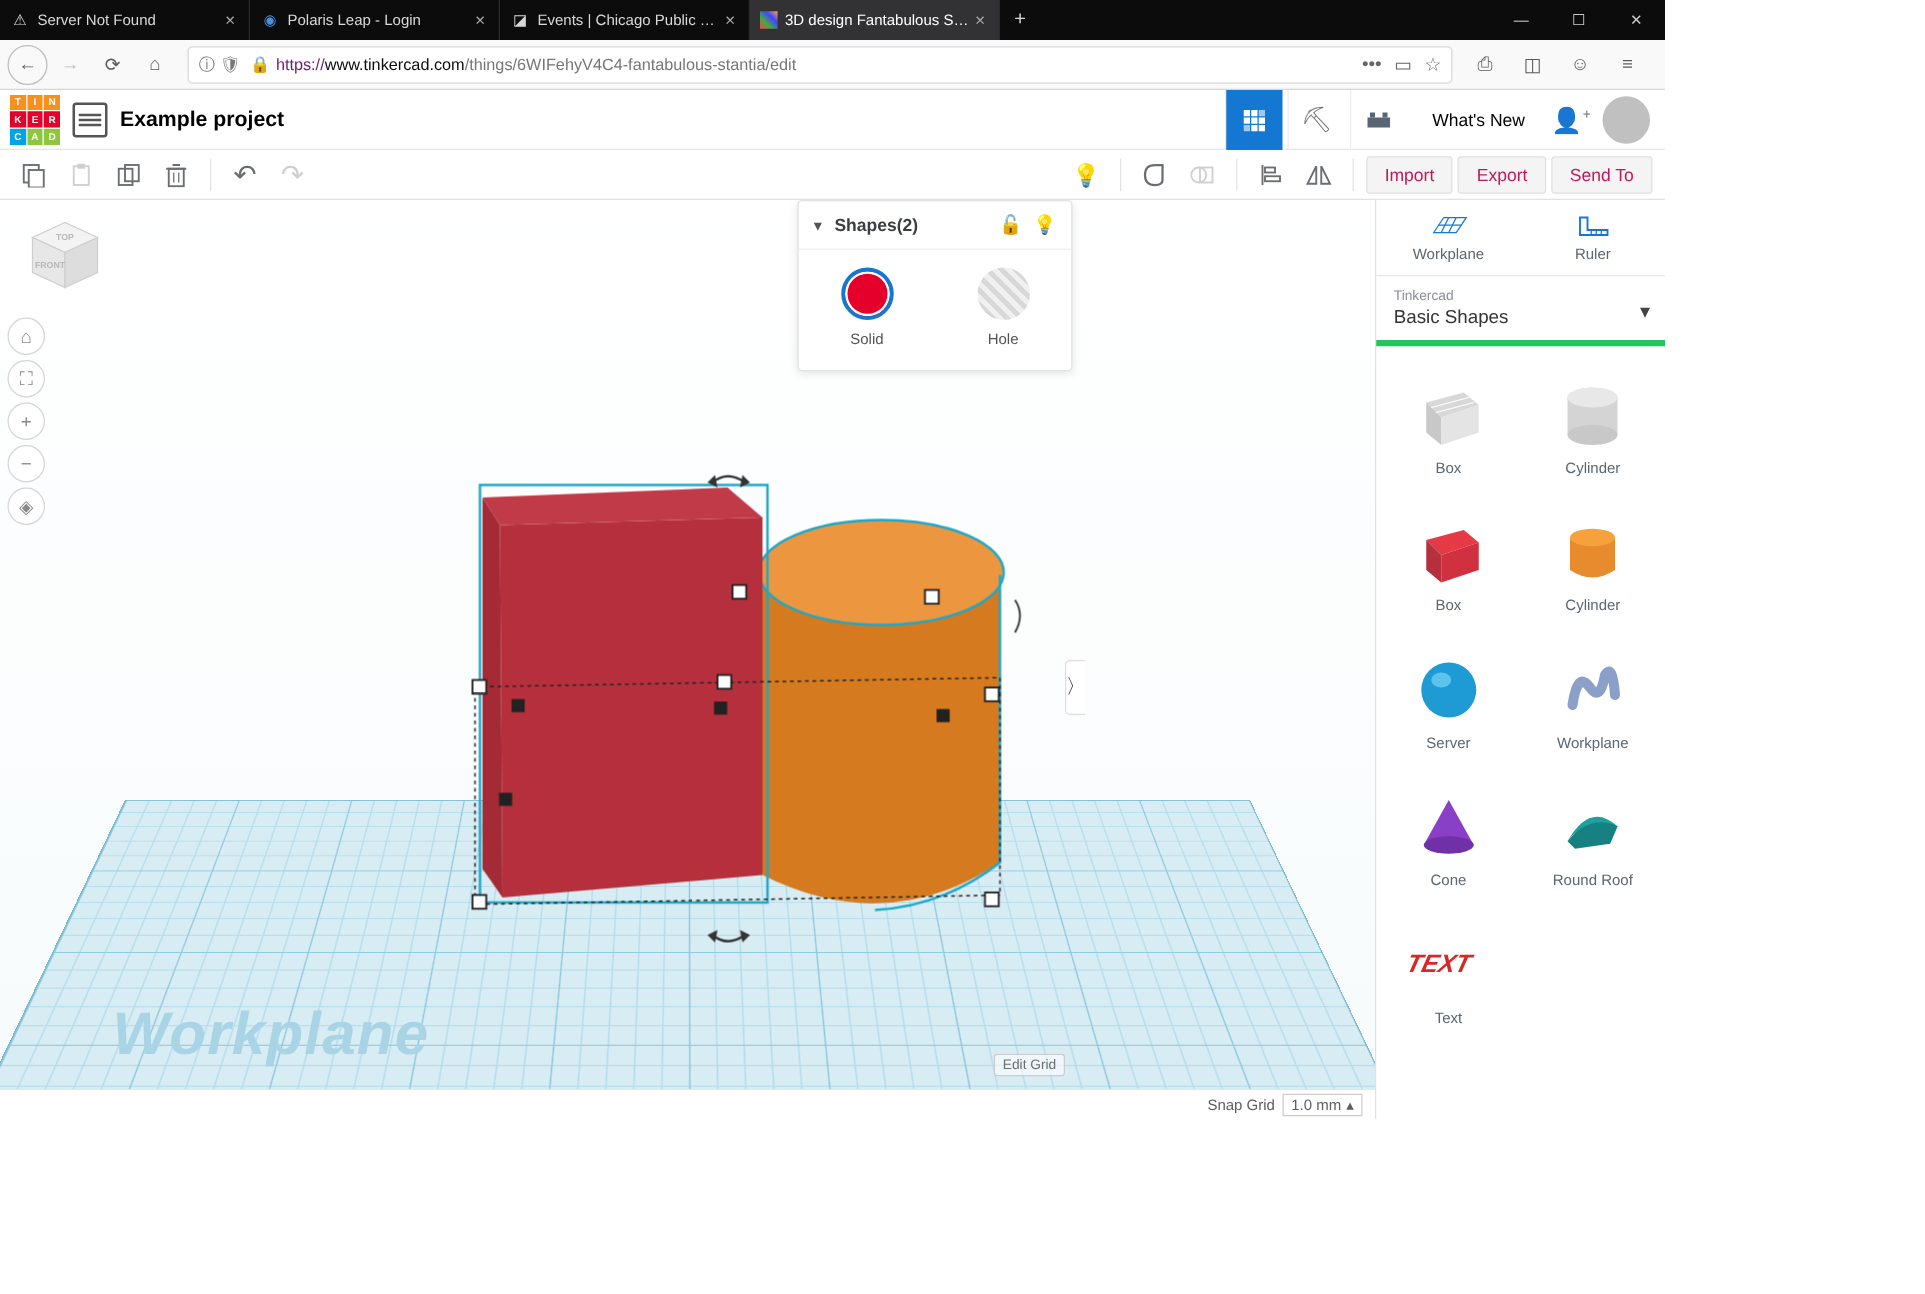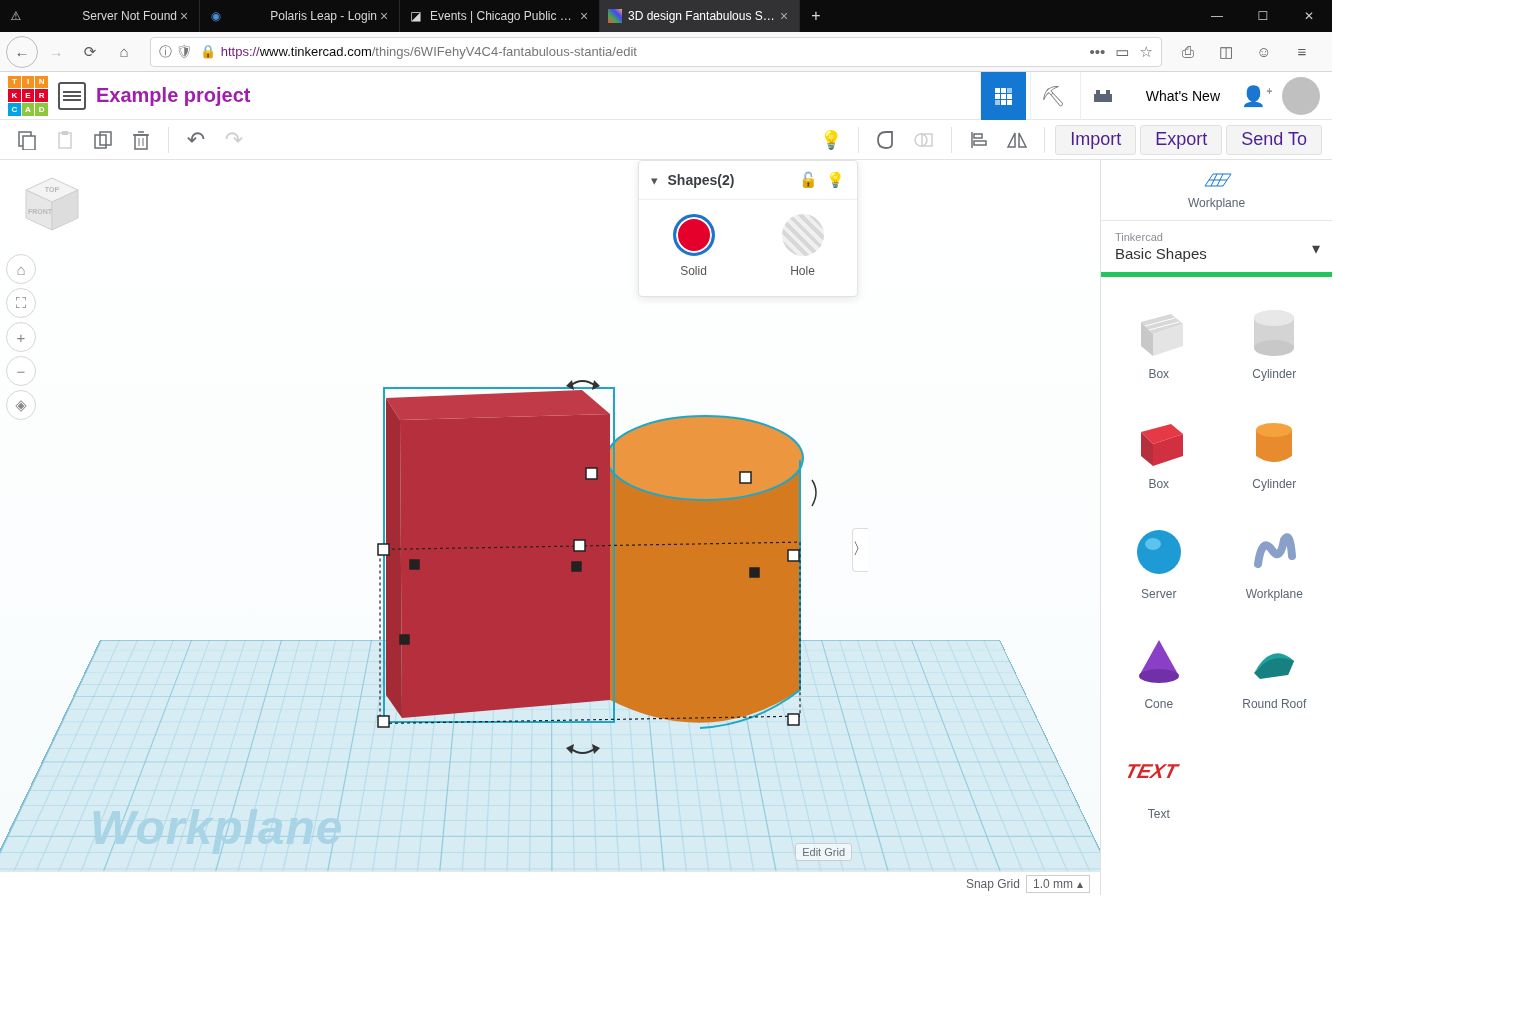--- a/index.html
+++ b/index.html
@@ -4,21 +4,21 @@
 <style>
 * { box-sizing: border-box; margin: 0; padding: 0; font-family: sans-serif; }
 body { width: 1332px; height: 895px; background: #fff; overflow: hidden; position: relative; }
 
 
 .browser-chrome { background: #0c0c0d; }
 .tabstrip { display: flex; height: 32px; align-items: stretch; background: #0c0c0d; }
 .tab { display: flex; align-items: center; padding: 0 8px; color: #d8d8d8; font-size: 12px; min-width: 200px; max-width: 200px; border-right: 1px solid #2a2a2a; position: relative; }
 .tab.active { background: #323234; color: #fff; }
 .tab .favicon { width: 16px; height: 16px; margin-right: 6px; font-size: 12px; display:flex; align-items:center; justify-content:center; }
-.tab .title { flex: 1; white-space: nowrap; overflow: hidden; text-overflow: ellipsis; text-align: right; }
+.tab .title { flex: 1; white-space: nowrap; overflow: hidden; text-overflow: ellipsis; }
 .tab .close { width: 14px; height: 14px; color: #aaa; font-size: 14px; display:flex; align-items:center; justify-content:center; }
 .newtab { width: 32px; display:flex; align-items:center; justify-content:center; color:#d8d8d8; }
 .win-controls { margin-left:auto; display:flex; }
 .win-controls div { width:46px; display:flex; align-items:center; justify-content:center; color:#ccc; font-size:12px; }
 
 .navbar { background:#f9f9fa; height:40px; display:flex; align-items:center; padding:0 6px; gap:2px; border-bottom:1px solid #d7d7db; }
 .nav-btn { width:32px; height:32px; border-radius:4px; display:flex; align-items:center; justify-content:center; color:#5a5a5a; font-size:15px; }
 .nav-btn.back { border:1px solid #bdbdbd; border-radius:50%; }
 .urlbar { flex:1; height:30px; background:#fff; border:1px solid #d7d7db; border-radius:4px; display:flex; align-items:center; padding:0 8px; margin:0 8px; font-size:13px; color:#777; }
 .urlbar .lock { color:#12bc00; margin:0 4px; }
@@ -26,35 +26,35 @@
 .urlbar .path { color:#767676; }
 .urlbar-right { margin-left:auto; display:flex; gap:10px; color:#666; font-size:15px; }
 .right-icons { display:flex; gap:6px; padding-right:8px; }
 
 
 .app-header { height:48px; background:#fff; display:flex; align-items:center; padding:0 8px; border-bottom:1px solid #e6e6e6; }
 .logo { width:40px; height:40px; display:grid; grid-template-columns:repeat(3,1fr); grid-template-rows:repeat(3,1fr); gap:1px; }
 .logo span { display:flex; align-items:center; justify-content:center; font-size:8px; font-weight:bold; color:#fff; }
 .notes-icon { width:28px; height:28px; border:2px solid #555; border-radius:3px; margin:0 10px; display:flex; flex-direction:column; justify-content:center; gap:2px; padding:3px; }
 .notes-icon span { height:2px; background:#555; }
-.proj-name { font-size:20px; font-weight:bold; color:#a21caf; }
+.proj-name { font-size:17px; font-weight:bold; color:#000000; }
 .header-right { margin-left:auto; display:flex; align-items:center; gap:4px; }
 .hdr-btn { width:46px; height:48px; display:flex; align-items:center; justify-content:center; color:#777; font-size:20px; border-left:1px solid #eee; }
 .hdr-btn.active { background:#1477d1; color:#fff; }
 .whats-new { color:#000000; font-size:14px; padding:0 16px; }
 .avatar { width:38px; height:38px; border-radius:50%; background:#c0c0c0; margin:0 4px; }
 .user-icon { width:34px; display:flex; align-items:center; justify-content:center; color:#888; font-size:20px; }
 
 
 .toolbar { height:40px; background:#fff; border-bottom:1px solid #e1e1e1; display:flex; align-items:center; padding:0 10px; gap:4px; }
 .tool-btn { width:34px; height:34px; display:flex; align-items:center; justify-content:center; color:#6a6e73; font-size:18px; border-radius:3px; }
 .tool-btn.disabled { color:#cfcfcf; }
 .tool-sep { width:1px; height:26px; background:#e3e3e3; margin:0 6px; }
 .toolbar-right { margin-left:auto; display:flex; align-items:center; gap:4px; }
-.text-btn { padding:0 14px; height:30px; display:flex; align-items:center; background:#f4f4f4; border:1px solid #e0e0e0; border-radius:3px; font-size:18px; color:#4c1d95; }
+.text-btn { padding:0 14px; height:30px; display:flex; align-items:center; background:#f4f4f4; border:1px solid #e0e0e0; border-radius:3px; font-size:14px; color:#be185d; }
 
 
 .main { position:absolute; top:160px; bottom:0; left:0; right:0; display:flex; background:#fff; }
 .canvas-area { flex:1; position:relative; background:linear-gradient(180deg,#fff 0,#f7fbfc 100%); overflow:hidden; }
 
 
 .viewcube { position:absolute; top:14px; left:22px; width:60px; height:60px; }
 .viewcube svg { display:block; }
 .viewcube .lbl { fill:#b8b8b8; font-size:7px; font-weight:bold; text-anchor:middle; font-family:sans-serif; }
 
@@ -377,20 +377,29 @@
         <svg width="32" height="24">
             <g stroke="#1477d1" fill="none">
               <path d="M4 18 L12 6 L30 6 L22 18 Z"></path>
               <line x1="8" y1="12" x2="26" y2="12"></line>
               <line x1="16" y1="6" x2="10" y2="18"></line>
               <line x1="22" y1="6" x2="16" y2="18"></line>
             </g>
           </svg>
         <span>Workplane</span>
       </div>
+      <div class="item">
+        <svg width="32" height="24">
+            <path d="M6 20 L6 6 L12 6 L12 16 L28 16 L28 20 Z" fill="none" stroke="#1477d1" stroke-width="1.5"></path>
+            <line x1="15" y1="16" x2="15" y2="20" stroke="#1477d1"></line>
+            <line x1="19" y1="16" x2="19" y2="20" stroke="#1477d1"></line>
+            <line x1="23" y1="16" x2="23" y2="20" stroke="#1477d1"></line>
+          </svg>
+        <span>Ruler</span>
+      </div>
     </div>
     <div class="sb-cat">
       <div class="small">Tinkercad</div>
       <div class="name">Basic Shapes</div>
       <div class="caret">▾</div>
     </div>
     <div class="sb-grid">
       <div class="shape-item"><div class="shape-thumb">
             <svg width="60" height="60">
               <g>

